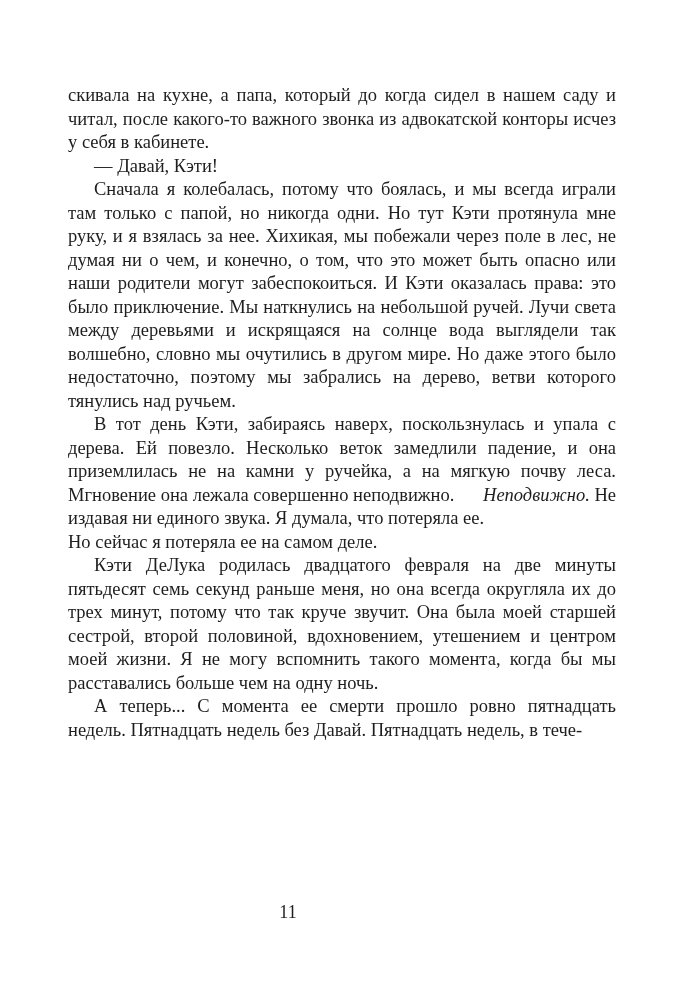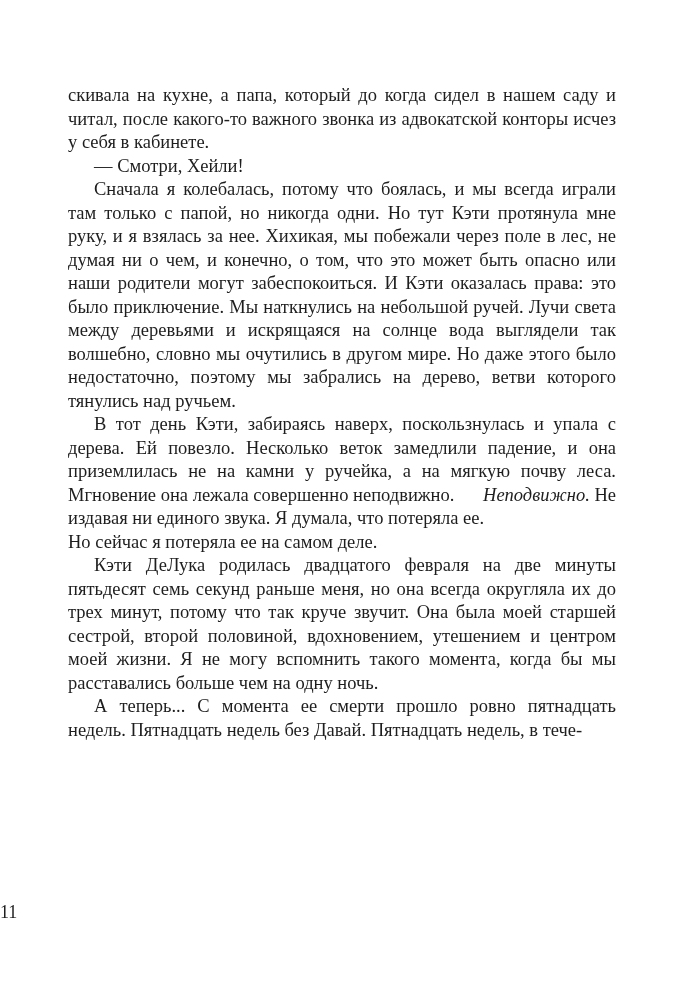--- a/index.html
+++ b/index.html
@@ -38,35 +38,36 @@
   }
   .text-block em {
     font-style: italic;
     margin-left: 24px;
   }
   .page-number {
     position: absolute;
     left: 0;
     top: 901px;
     width: 576px;
+    text-align: center;
     font-size: 18px;
     line-height: 22px;
     color: #1e1e1e;
   }
 </style>
 </head>
 <body>
 
 <div class="book-page">
 
   <div class="text-block">
 
     <p class="no-indent">скивала на кухне, а папа, который до когда сидел в нашем саду и читал, после какого-то важного звонка из адвокатской конторы исчез у себя в кабинете.</p>
 
-    <p>— Смотри, Хейли!</p>
+    <p>— Давай, Кэти!</p>
 
 
 
     <p>Сначала я колебалась, потому что боялась, и мы всегда играли там только с папой, но никогда одни. Но тут Кэти протянула мне руку, и я взялась за нее. Хихикая, мы побежали через поле в лес, не думая ни о чем, и конечно, о том, что это может быть опасно или наши родители могут забеспокоиться. И Кэти оказалась права: это было приключение. Мы наткнулись на небольшой ручей. Лучи света между деревьями и искрящаяся на солнце вода выглядели так волшебно, словно мы очутились в другом мире. Но даже этого было недостаточно, поэтому мы забрались на дерево, ветви которого тянулись над ручьем.</p>
 
 
     <p><span>В тот день Кэти, забираясь наверх, поскользнулась и упала с дерева. Ей повезло. Несколько веток замедлили падение, и она приземлилась не на камни у ручейка, а на мягкую почву леса. Мгновение она лежала совершенно неподвижно. </span><em>Неподвижно.</em><span> Не издавая ни единого звука. Я думала, что потеряла ее.</span></p>
 
     <p class="no-indent">Но сейчас я потеряла ее на самом деле.</p>
 

